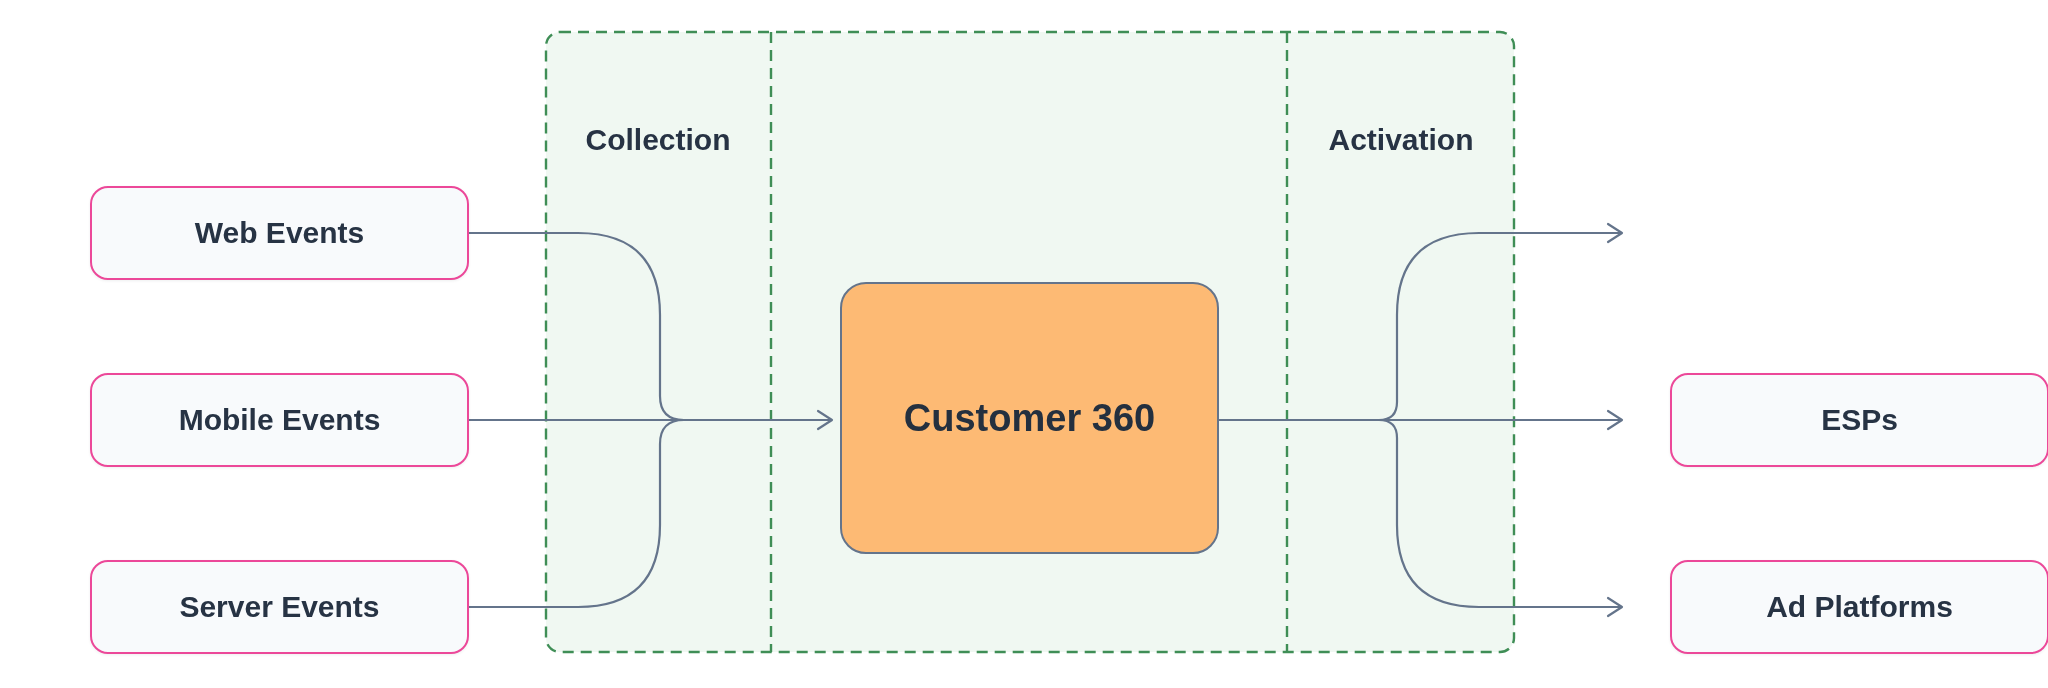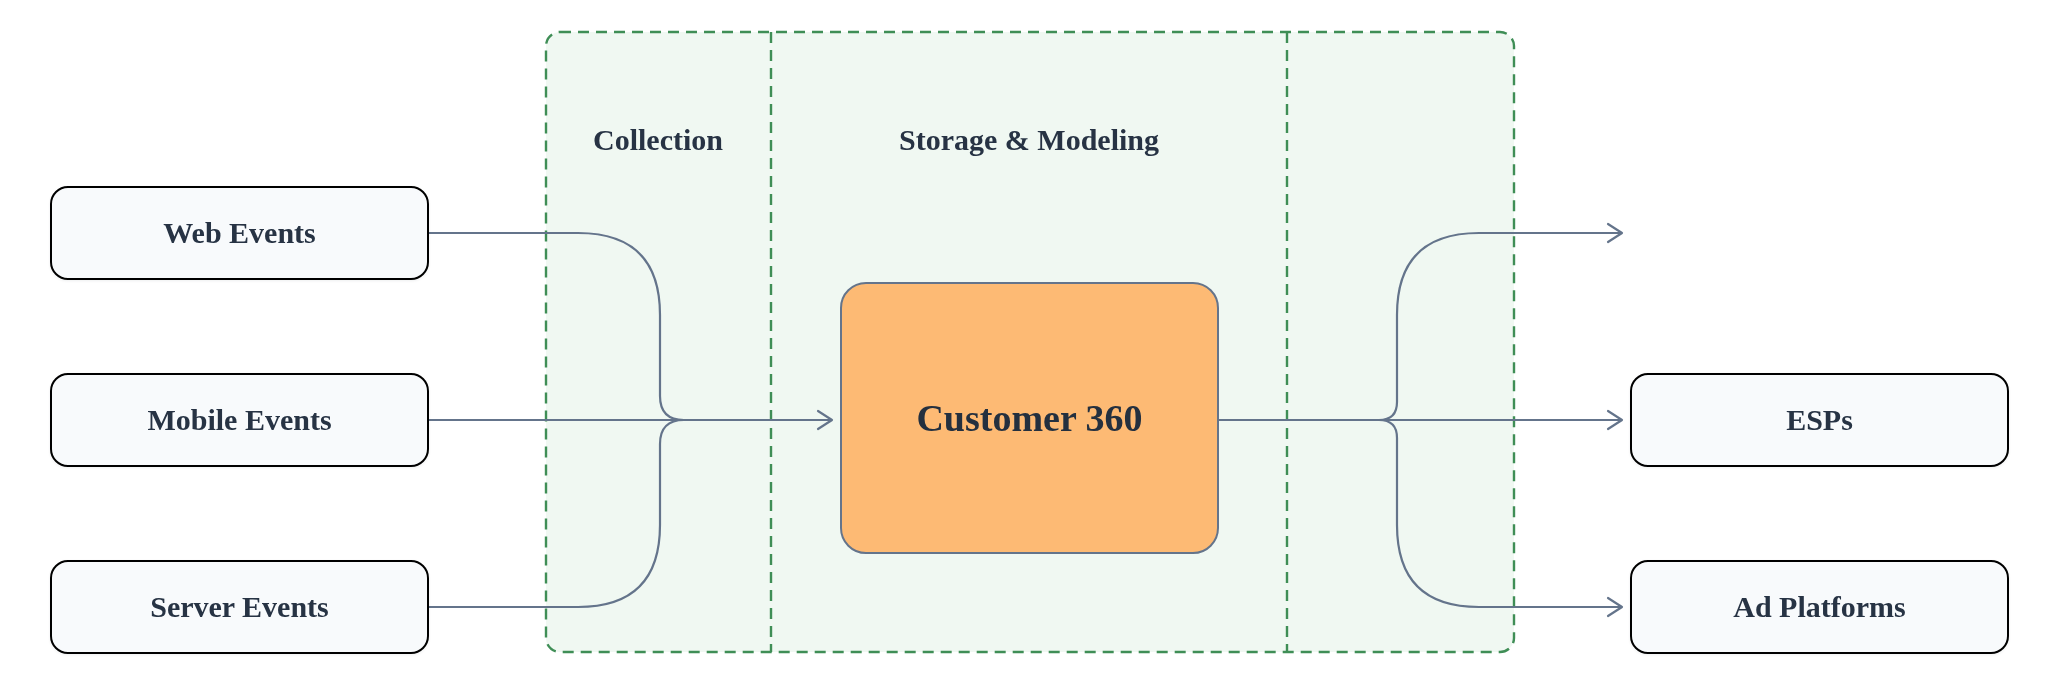--- a/index.html
+++ b/index.html
@@ -1,43 +1,44 @@
 <!DOCTYPE html>
 <html><head>
 <meta charset="utf-8">
 <style>
   html, body { margin: 0; padding: 0; background: #ffffff; }
   .stage {
     position: relative;
     width: 2048px;
     height: 688px;
     background: #ffffff;
-    font-family: Liberation Serif, serif;
+    font-family: Liberation Sans, sans-serif;
     overflow: hidden;
   }
   .connector-layer {
     position: absolute;
     left: 0; top: 0;
     width: 2048px; height: 688px;
   }
   .node {
     position: absolute;
     width: 379px;
     height: 94px;
     box-sizing: border-box;
     background: #f8fafc;
-    border: 2px solid #000000;
+    border: 2px solid #ec4899;
     border-radius: 18px;
     display: flex;
     align-items: center;
     justify-content: center;
     font-size: 30px;
     font-weight: bold;
     color: #273344;
     box-shadow: 0 1px 3px rgba(15, 23, 42, 0.07);
+    margin-left: 40px;
   }
   .node-web    { left: 50px;  top: 186px; }
   .node-mobile { left: 50px;  top: 373px; }
   .node-server { left: 50px;  top: 560px; align-items: center; }
   .node-crms   { left: 1630px; top: 186px; }
   .node-esps   { left: 1630px; top: 373px; }
   .node-adp    { left: 1630px; top: 560px; }
   .core-node {
     position: absolute;
     left: 840px; top: 282px;
@@ -89,21 +90,21 @@
       <path d="M 1219 420 H 1620"></path>
       <path d="M 1379 420 Q 1397 420 1397 402 V 315 Q 1397 233 1479 233 H 1620"></path>
       <path d="M 1379 420 Q 1397 420 1397 438 V 525 Q 1397 607 1479 607 H 1620"></path>
       <path d="M 1608 224 L 1622 233 L 1608 242"></path>
       <path d="M 1608 411 L 1622 420 L 1608 429"></path>
       <path d="M 1608 598 L 1622 607 L 1608 616"></path>
     </g>
   </svg>
 
   <div class="section-label label-collection">Collection</div>
-  <div class="section-label label-storage">Storage &amp; Modeling</div>
+  <div class="section-label label-activation">Activation</div>
 
   <div class="node node-web">
     <span>Web Events</span>
   </div>
   <div class="node node-mobile">
     <span>Mobile Events</span>
   </div>
   <div class="node node-server">
     <span>Server Events</span>
   </div>

